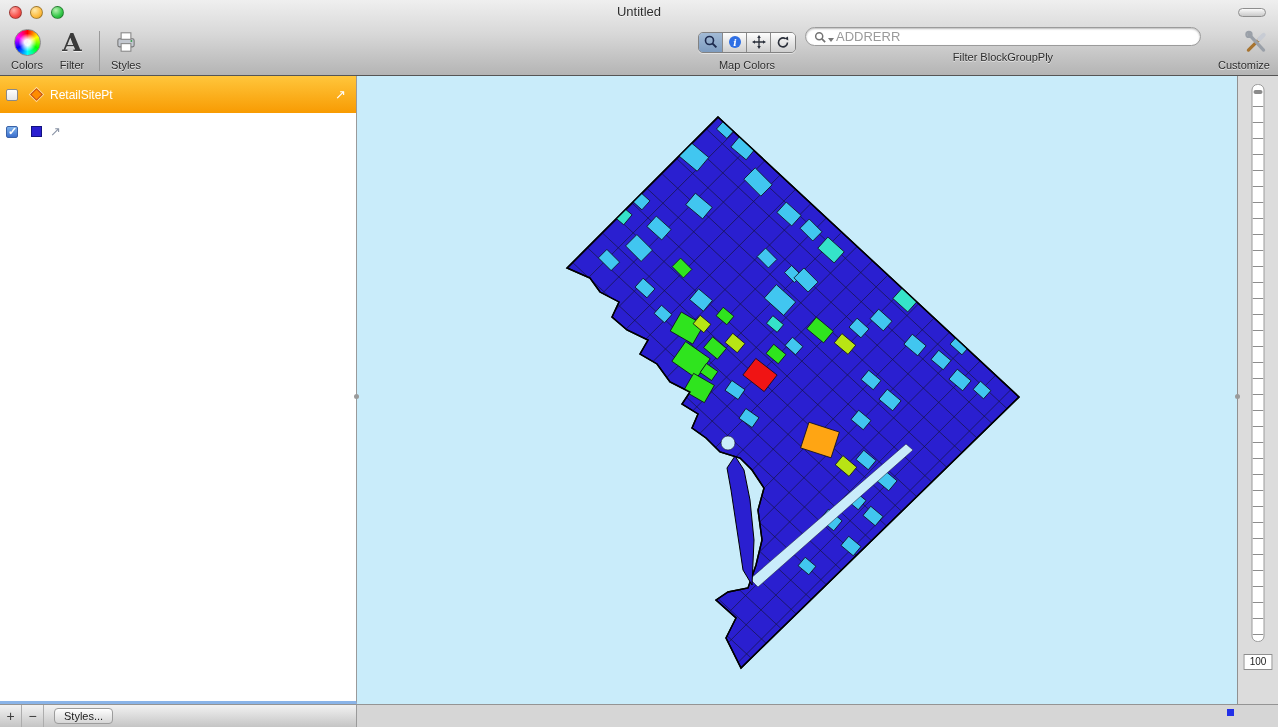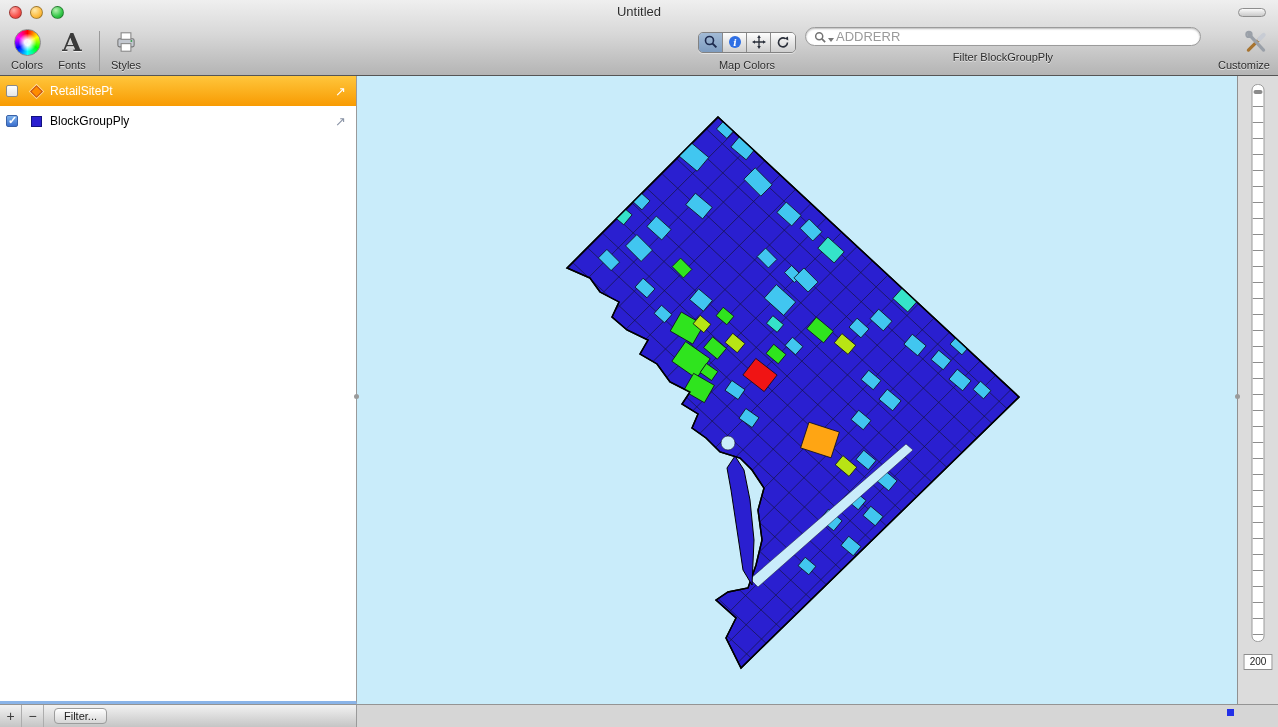--- a/index.html
+++ b/index.html
@@ -56,21 +56,21 @@
   .search-caret { width:0; height:0; border-left:3px solid transparent; border-right:3px solid transparent;
     border-top:4px solid #777; margin-left:1px; margin-top:5px; }
 
   .tb-customize { right:8px; width:62px;align-items:flex-end; }
 
   
   .content { flex:1 1 auto; display:flex; min-height:0; position:relative; }
 
   .sidebar { width:357px; flex:0 0 auto; background:#fff; border-right:1px solid #9a9a9a;
     border-bottom:3px solid #8ab4e8; position:relative; }
-  .layer-row { height:30px; display:flex; align-items:center; padding:12px 6px; font-size:12px; color:#000; }
+  .layer-row { height:37px; display:flex; align-items:center; padding:12px 6px; font-size:12px; color:#000; }
   .layer-row[data-selected="true"] { background:linear-gradient(#ffc63c,#f89b02); color:#fff; }
   .checkbox { width:12px; height:12px; border:1px solid #8a8a8a; border-radius:2px;
     background:linear-gradient(#fff,#e6e6e6); position:relative; flex:0 0 auto; }
   .checkbox[data-state="checked"] { background:linear-gradient(#7db2ec,#3b6fce); border-color:#3a62a8; }
   .checkbox[data-state="checked"]::after { content:"\2713"; position:absolute; left:1px; top:-2px;
     color:#fff; font-size:11px; font-weight:bold; }
   .layer-glyph { width:16px; display:flex; justify-content:center; margin:0 6px 0 10px; flex:0 0 auto; }
   .glyph-diamond { width:9px; height:9px; transform:rotate(45deg); background:#ff8c00;
     border:1px solid #c2511a; box-shadow:0 0 0 1px rgba(255,255,255,.55); }
   .glyph-square { width:11px; height:11px; background:#2a1fd0; border:1px solid #121280; }
@@ -127,21 +127,21 @@
         <div class="tb-icon">
             <div class="colorwheel"></div>
           </div>
         <div class="tb-label">Colors</div>
       </div>
 
       <div class="tb-item tb-fonts">
         <div class="tb-icon">
             <span class="font-a">A</span>
           </div>
-        <div class="tb-label">Fonts</div>
+        <div class="tb-label">Filter</div>
       </div>
 
       <div class="tb-sep"></div>
 
       <div class="tb-item tb-print">
         <div class="tb-icon">
           <svg width="26" height="26" viewBox="0 0 24 24">
             <rect x="4.5" y="9" width="15" height="7.5" rx="1.5" fill="#c3c8d0" stroke="#777"></rect>
             <rect x="7.5" y="3.5" width="9" height="6" fill="#fff" stroke="#888"></rect>
             <rect x="7.5" y="13.5" width="9" height="7" fill="#fff" stroke="#888"></rect>
@@ -231,21 +231,20 @@
             <div class="glyph-diamond"></div>
           </div>
         <div class="layer-name">RetailSitePt</div>
         <div class="row-arrow">↗</div>
       </div>
       <div class="layer-row" data-selected="false">
         <div class="checkbox" data-state="checked"></div>
         <div class="layer-glyph">
             <div class="glyph-square"></div>
           </div>
-        <div class="layer-name">BlockGroupPly</div>
         <div class="row-arrow">↗</div>
       </div>
       <div class="split-dot"></div>
     </div>
 
     <div class="map-wrap">
       <svg viewBox="0 0 880 628" preserveAspectRatio="none">
         <defs>
           <clipPath id="dcclip">
             <path d="M361,41 L662,321 L384,592 L369,562 L379,542 L359,524 L371,516 L391,512 L399,489 L405,464 L401,434 L407,412 L395,394 L383,382 L363,376 L349,362 L335,352 L341,338 L325,328 L333,316 L313,306 L300,288 L283,278 L291,264 L270,254 L255,241 L262,226 L243,216 L233,202 L210,192 Z"></path>
@@ -397,32 +396,32 @@
 
         <circle cx="371" cy="367" r="7" stroke="#14142a" stroke-width="0.6" fill="#c9ecfa"></circle>
       </svg>
     </div>
 
     <div class="zoom-strip">
       <div class="ruler">
         <div class="ruler-ticks"></div>
         <div class="zoom-thumb"></div>
       </div>
-      <div class="zoom-value">200</div>
+      <div class="zoom-value">100</div>
       <div class="split-dot"></div>
     </div>
 
   </div>
 
   <div class="statusbar">
     <div class="sb-left">
       <div class="mini-btn">+</div>
       <div class="sb-vsep"></div>
       <div class="mini-btn">−</div>
       <div class="sb-vsep"></div>
-      <div class="styles-btn">Filter...</div>
+      <div class="styles-btn">Styles...</div>
     </div>
     <div class="sb-right">
       <div class="blue-dot"></div>
     </div>
   </div>
 
 </div>
 
 </body></html>

